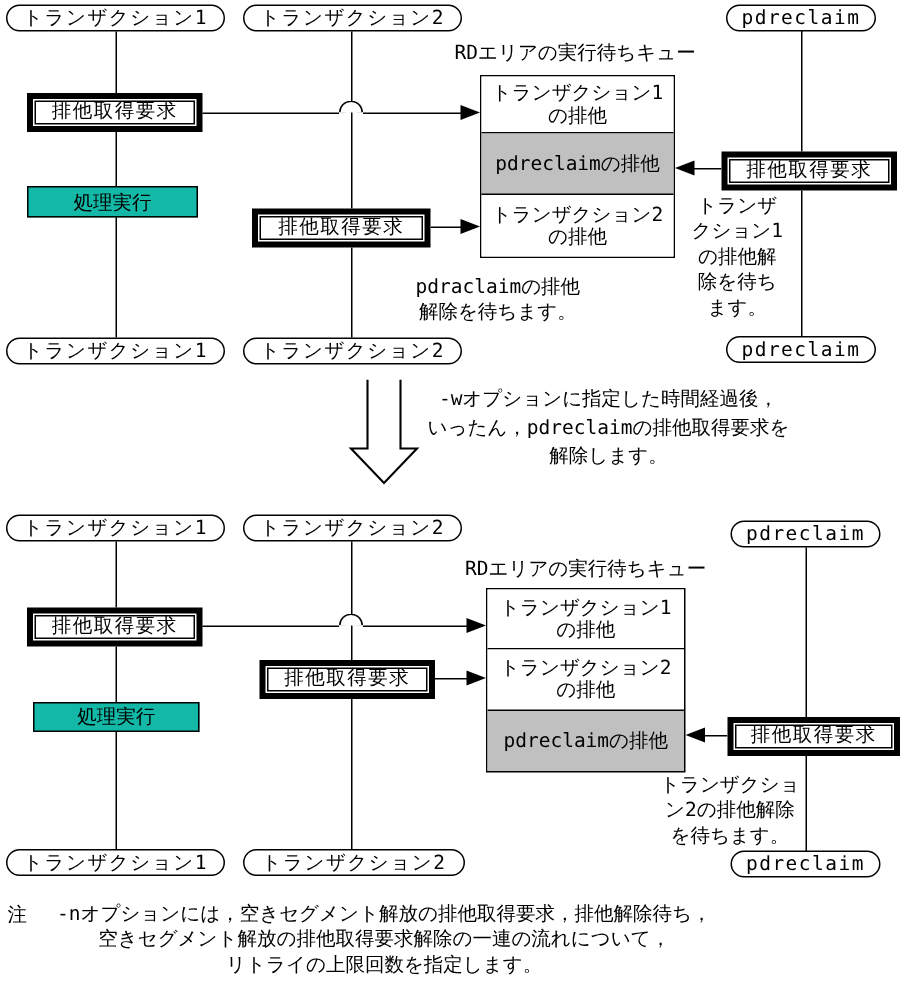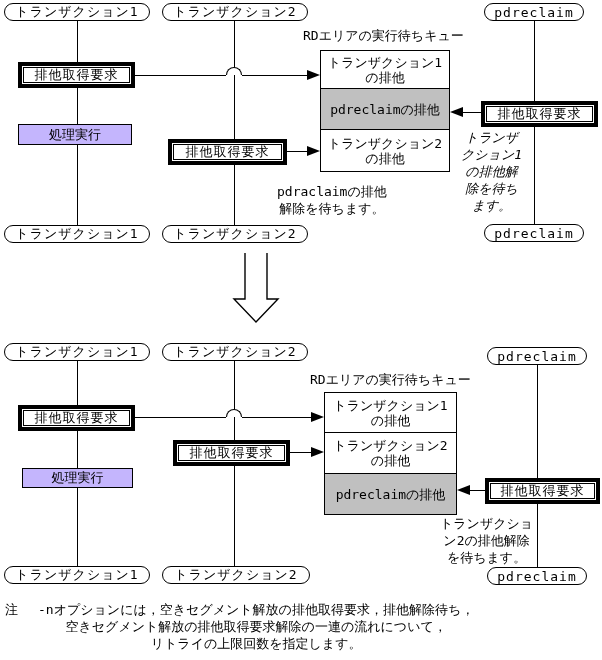--- a/index.html
+++ b/index.html
@@ -11,21 +11,21 @@
   }
   .abs { position:absolute; }
   .vline { position:absolute; width:1px; background:#000; z-index:1; }
   .hline { position:absolute; height:1px; background:#000; z-index:1; }
   .stadium {
     position:absolute; height:18px; border:1px solid #000; border-radius:10px;
     background:#fff; display:flex; align-items:center; justify-content:center;
     z-index:3; letter-spacing:1px; white-space:nowrap;
   }
   .rectbox {
-    position:absolute; border:1px solid #000; background:#c4b5fd; z-index:3;
+    position:absolute; border:1px solid #000; background:#14b8a6; z-index:3;
     display:flex; align-items:center; justify-content:center; white-space:nowrap;
   }
   .boldbox {
     position:absolute; border:4px solid #000; background:#fff; padding:1px; z-index:3;
   }
   .boldbox-inner {
     border:1px solid #000; background:#fff; padding:0 3px; text-align:center;
     line-height:14px; white-space:nowrap; letter-spacing:1px;
   }
   .queue {
@@ -102,39 +102,42 @@
     </div>
   <div class="boldbox" style="left:168px; top:139px; width:119px;">
     <div class="boldbox-inner">排他取得要求</div>
   </div>
   <div class="boldbox" style="left:481px; top:101px; width:117px;">
     <div class="boldbox-inner">排他取得要求</div>
   </div>
 
   <div class="freetext" style="left:237px; top:183px;margin-left:40px;">pdraclaimの排他
 解除を待ちます。</div>
-  <div class="freetext" style="left:461px; top:129px;font-style:italic;">トランザ
+  <div class="freetext" style="left:461px; top:129px;">トランザ
 クション1
 の排他解
 除を待ち
 ます。</div>
 
   <div class="stadium" style="left:4px; top:225px; width:146px;">
       <span>トランザクション1</span>
     </div>
   <div class="stadium" style="left:162px; top:225px; width:146px;">
       <span>トランザクション2</span>
     </div>
   <div class="stadium" style="left:484px; top:224px; width:100px;">
       <span>pdreclaim</span>
     </div>
 
   <svg class="abs" style="left:232px; top:253px; z-index:3;" width="48" height="71" viewBox="0 0 48 71">
     <path d="M13,0 L13,46 L2,46 L24,69 L46,46 L35,46 L35,0" fill="#ffffff" stroke="#000000" stroke-width="1.4"></path>
   </svg>
+  <div class="freetext transition-text" style="left:285px; top:257px;">-wオプションに指定した時間経過後，
+いったん，pdreclaimの排他取得要求を
+解除します。</div>
 
   <div class="vline" style="left:77px; top:361px; height:205px;"></div>
   <div class="vline" style="left:234px; top:361px; height:205px;"></div>
   <div class="vline" style="left:537px; top:365px; height:203px;"></div>
 
   <div class="hline" style="left:132px; top:417px; width:94px;"></div>
   <div class="hop" style="left:226px; top:409px;"></div>
   <div class="hline" style="left:242px; top:417px; width:70px;"></div>
   <div class="arrow-right" style="left:311px; top:412px;"></div>
 

